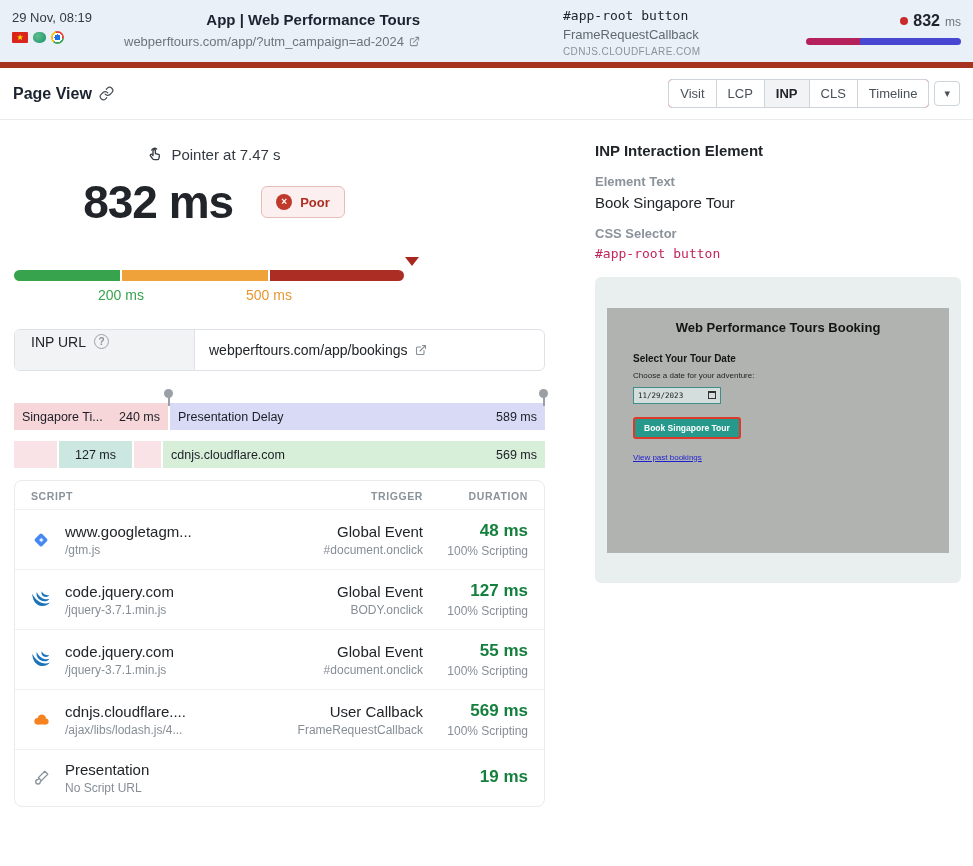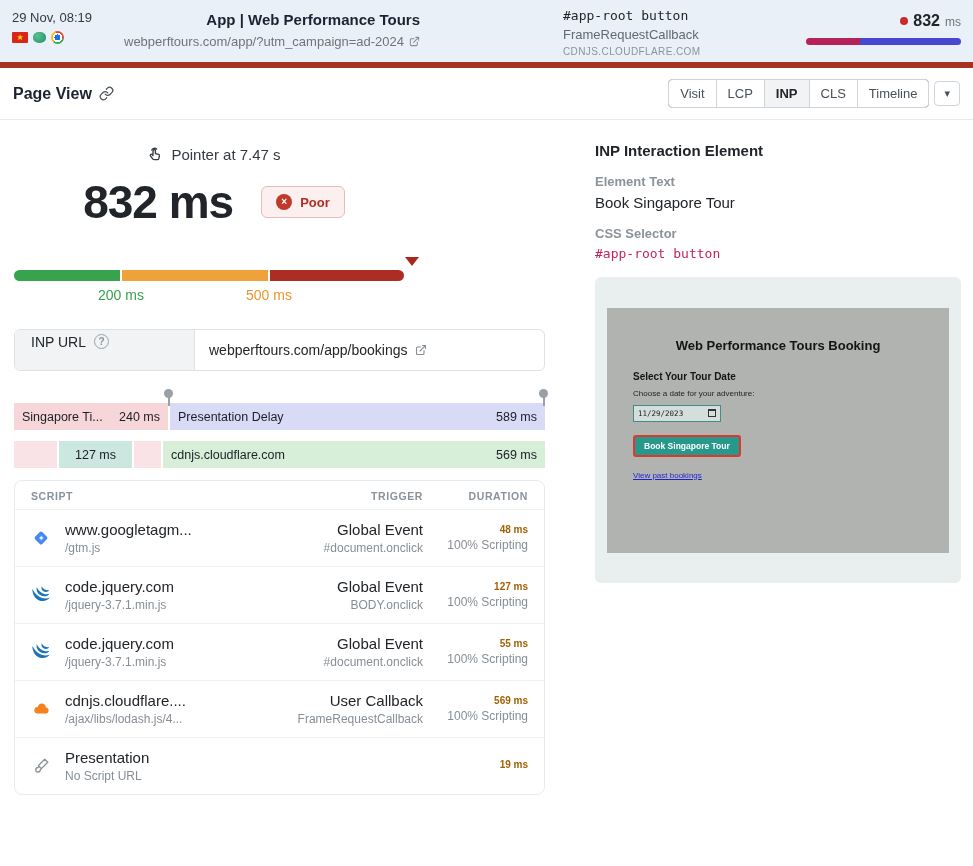--- a/index.html
+++ b/index.html
@@ -87,28 +87,28 @@
   
   .script-table { margin-top: 12px; width: 531px; border: 1px solid #e8ebee; border-radius: 8px; overflow: hidden; margin-bottom: 14px; }
   .st-head { display: flex; padding: 9px 16px 7px; font-size: 10.5px; font-weight: bold; color: #8a929a; letter-spacing: 0.6px; align-items: flex-end; }
   .st-row { display: flex; align-items: center; padding: 11px 16px; border-top: 1px solid #eef1f3; }
   .col-script { flex: 1; display: flex; align-items: center; min-width: 0; }
   .col-trigger { width: 175px; text-align: right; }
   .col-duration { width: 105px; text-align: right; }
   .row-icon { width: 20px; height: 20px; margin-right: 14px; flex: none; display: flex; align-items: center; justify-content: center; }
   .cell-main { font-size: 15px; color: #212529; white-space: nowrap; overflow: hidden; text-overflow: ellipsis; }
   .cell-sub { font-size: 12px; color: #868e96; margin-top: 3px; white-space: nowrap; overflow: hidden; text-overflow: ellipsis; }
-  .dur-main { font-size: 10px; font-weight: bold; color: #a16207; }
+  .dur-main { font-size: 17px; font-weight: bold; color: #15803d; }
   
   .rp-heading { font-size: 15px; font-weight: bold; color: #212529; }
   .rp-label { margin-top: 15px; font-size: 13px; font-weight: bold; color: #8a929a; }
   .rp-value { margin-top: 5px; font-size: 15px; color: #212529; }
   .rp-css { margin-top: 5px; font-family: "DejaVu Sans Mono", monospace; font-size: 13px; color: #c2255c; }
   .preview-wrap { margin-top: 16px; width: 366px; height: 306px; background: #e8efee; border-radius: 6px; display: flex; align-items: center; justify-content: center; }
-  .preview-shot { width: 342px; height: 245px; background: #b1b3b1; padding: 28px 14px; }
+  .preview-shot { width: 342px; height: 245px; background: #b1b3b1; padding: 10px 14px; }
   .pv-title { text-align: center; font-size: 13px; font-weight: bold; color: #141414; margin-top: 2px; }
   .pv-form-title { margin: 18px 0 0 12px; font-size: 10px; font-weight: bold; color: #141414; }
   .pv-hint { margin: 7px 0 0 12px; font-size: 8px; color: #232323; }
   .pv-date { margin: 7px 0 0 12px; width: 88px; height: 17px; background: #d3dedd; border: 1px solid #3f8e8a; display: flex; align-items: center; justify-content: space-between; padding: 0 4px; font-size: 7.5px; color: #1c1c1c; font-family: "DejaVu Sans Mono", monospace; }
   .pv-cal { width: 8px; height: 8px; border: 1px solid #333; border-top-width: 2px; }
   .pv-btn { display: inline-block; margin: 13px 0 0 12px; background: #26998c; color: #ffffff; font-size: 8.5px; font-weight: bold; padding: 4px 9px; border-radius: 3px; border: 2px solid #df382b; }
   .pv-link { margin: 14px 0 0 12px; font-size: 8px; color: #1f1fcf; text-decoration: underline; display: inline-block; }
   svg.ic { display: block; }
 </style>
 </head>

